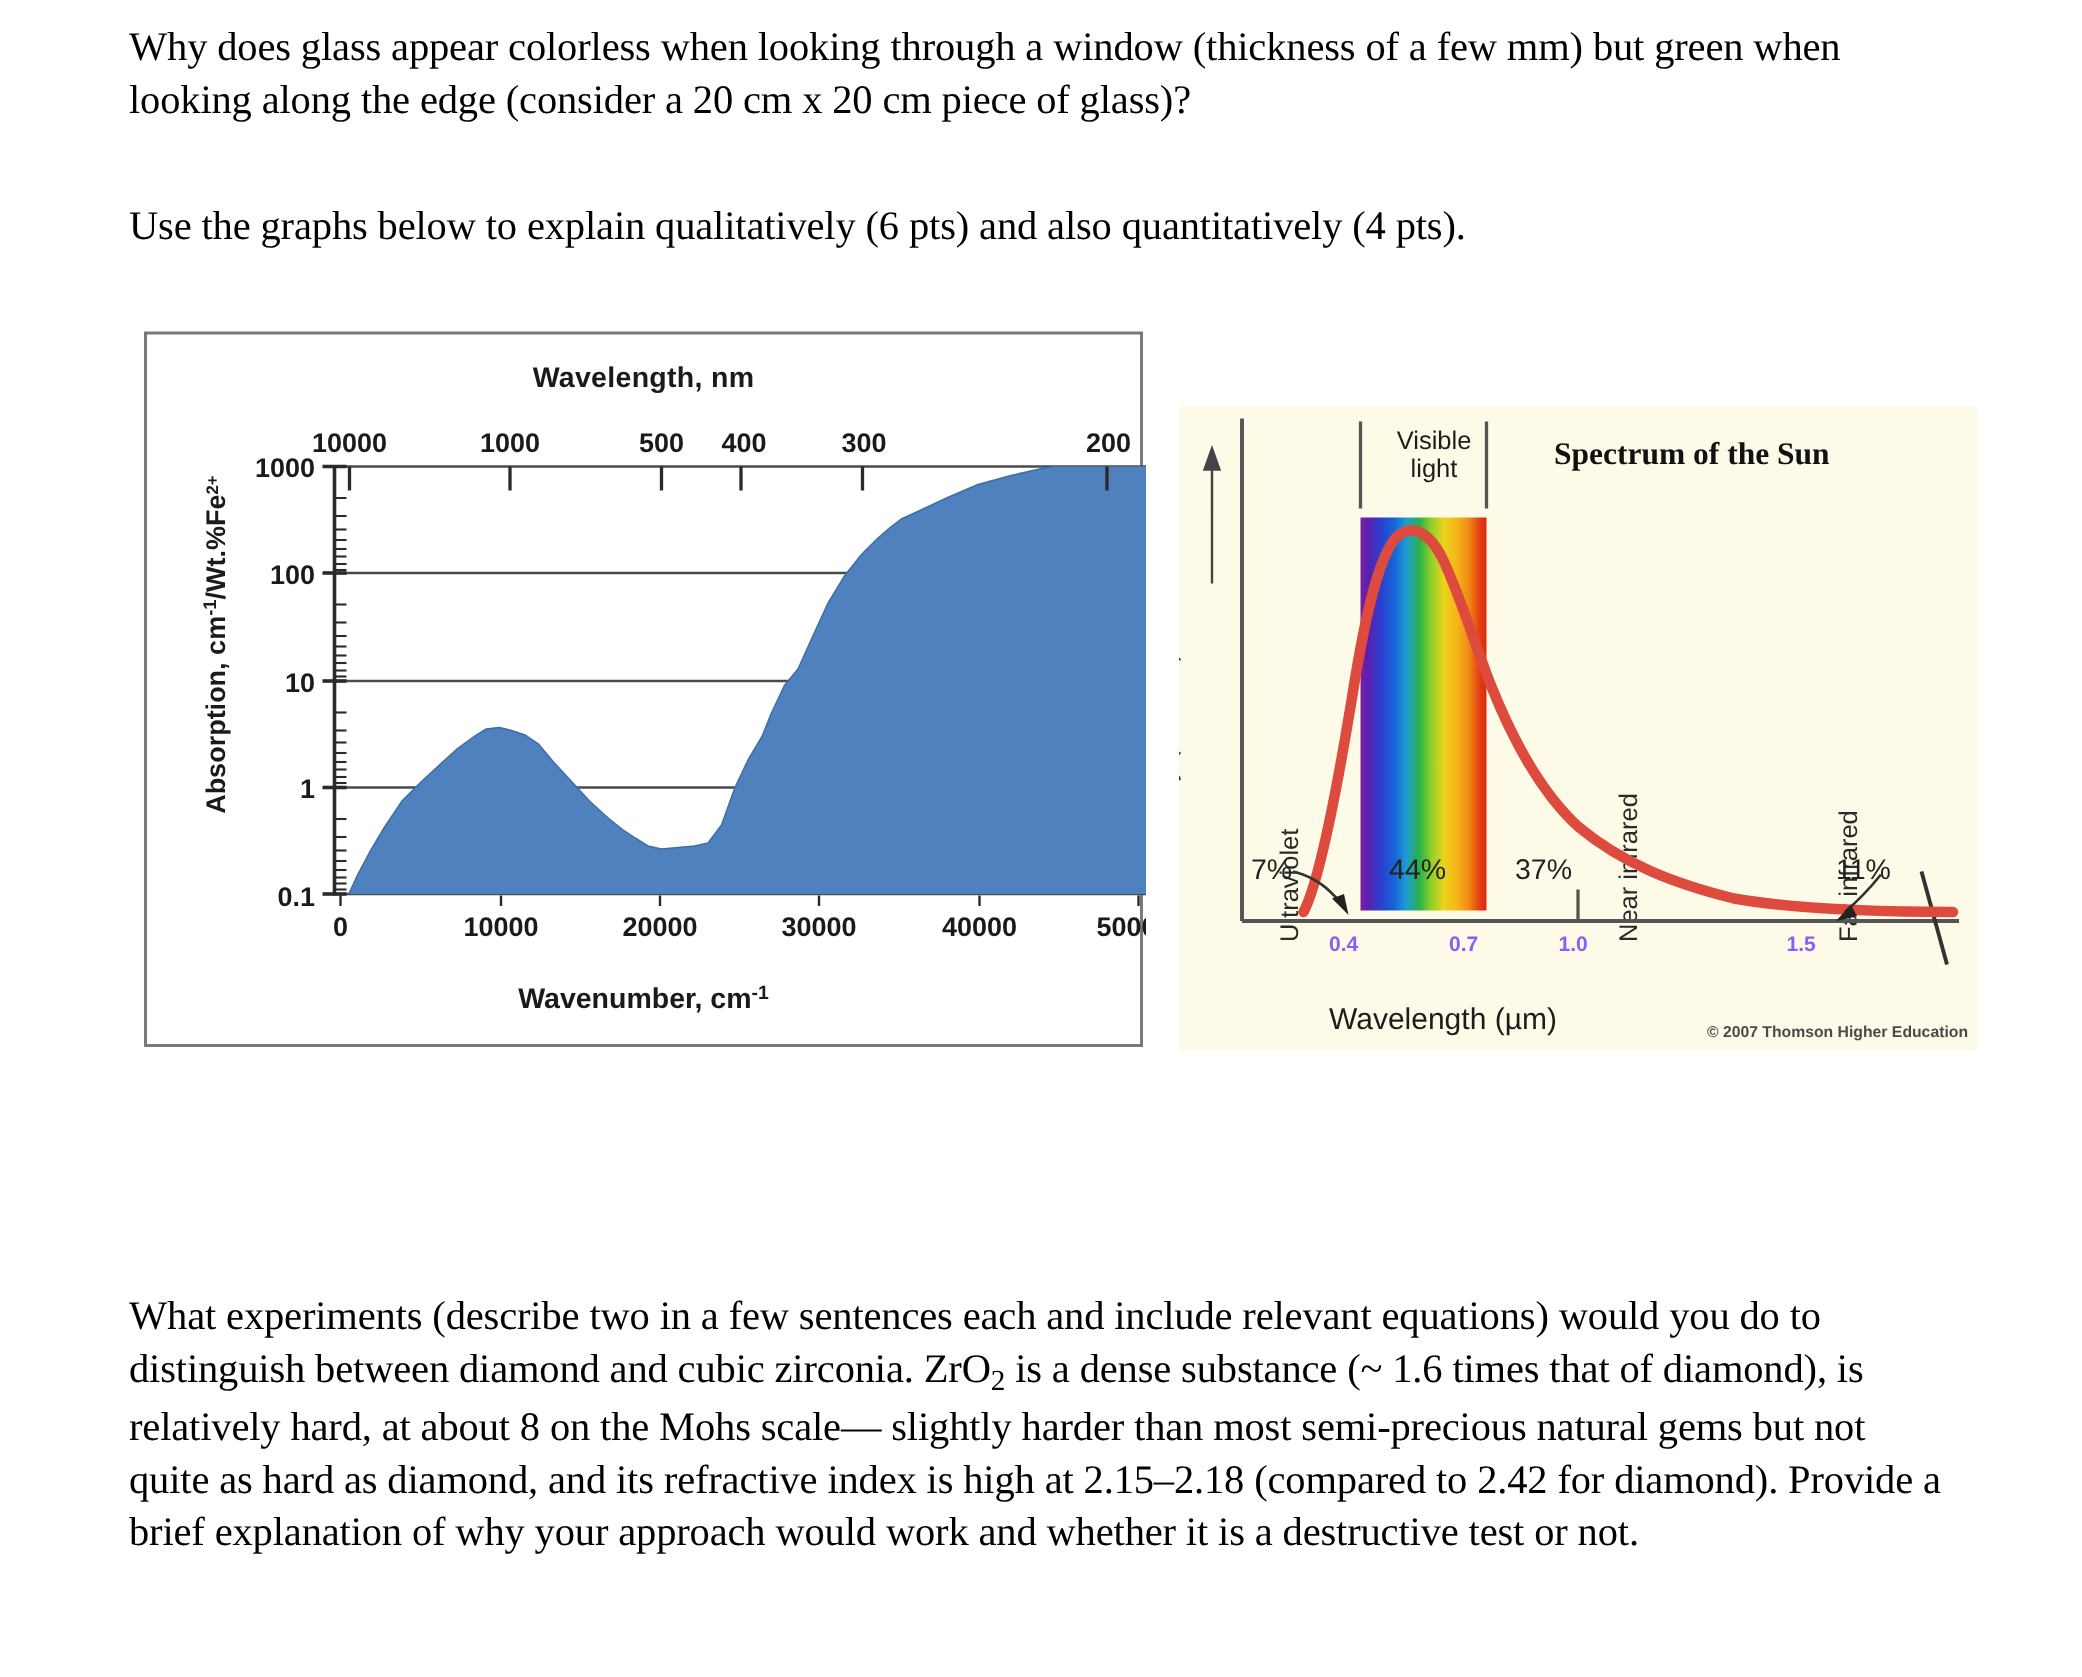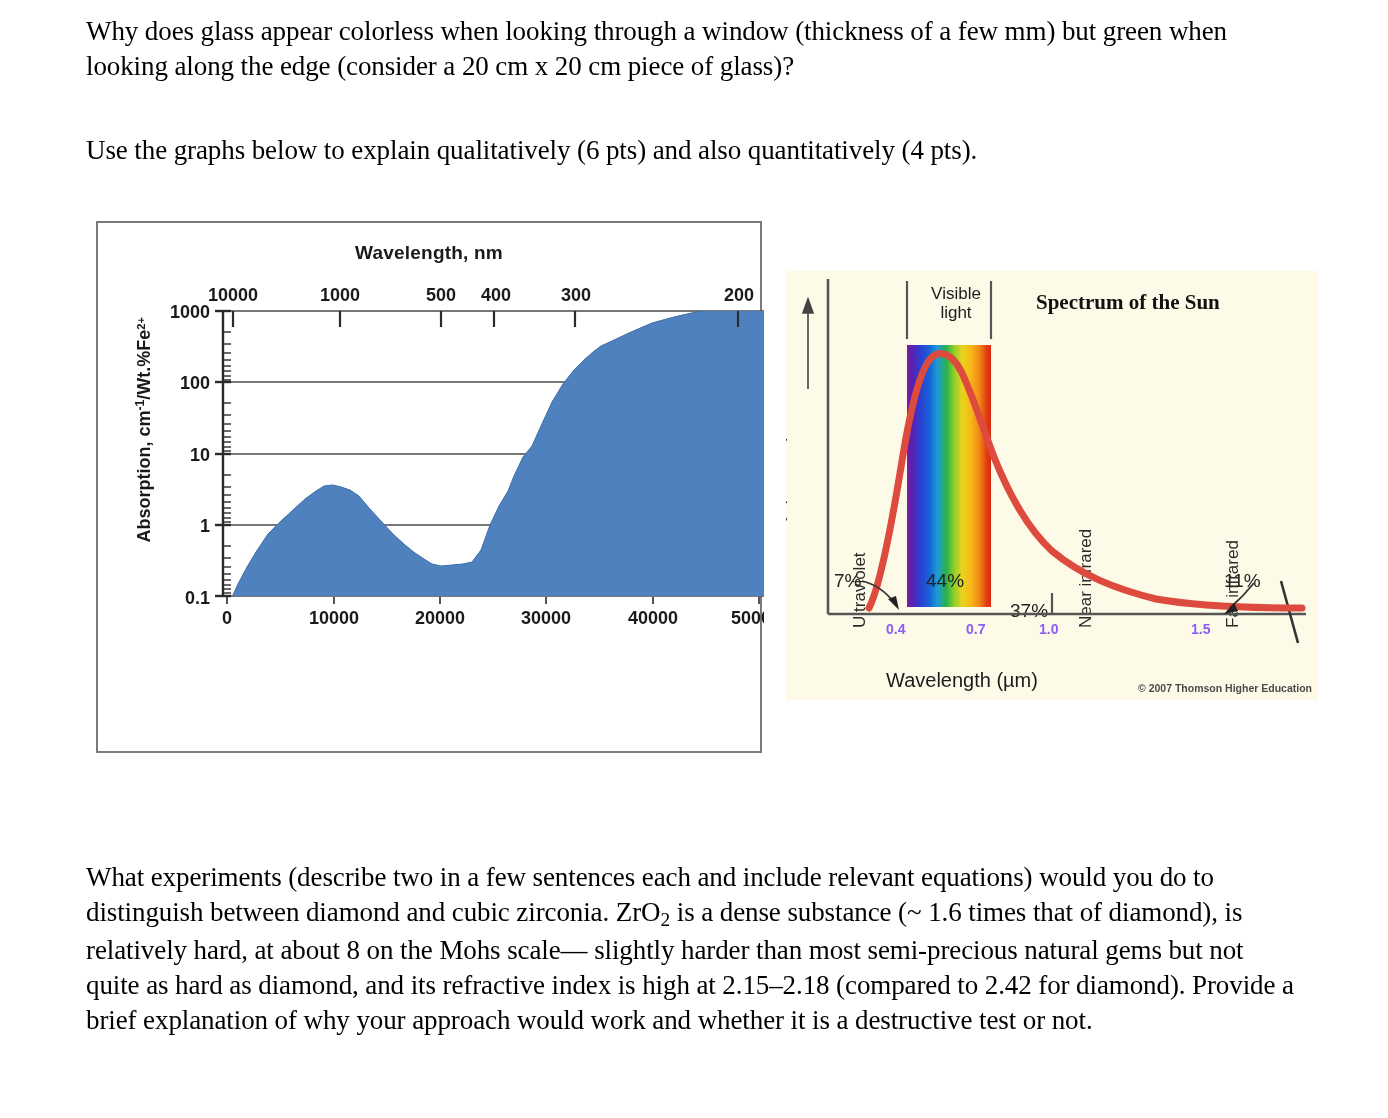--- a/index.html
+++ b/index.html
@@ -32,21 +32,21 @@
 
   
   #figures { position: absolute; left: 0; top: 0; width: 1388px; height: 1118px; }
 
   
   #abs-panel {
     position: absolute;
     left: 96px;
     top: 221px;
     width: 666px;
-    height: 532px;
+    height: 477px;
     background: #ffffff;
     border: 2px solid #7a7a7a;
     box-sizing: border-box;
   }
   #abs-title {
     position: absolute;
     left: 0; right: 0;
     top: 19px;
     text-align: center;
     font-family: "Liberation Sans", sans-serif;
@@ -195,20 +195,21 @@
 <div class="qtext" id="q-use">Use the graphs below to explain qualitatively (6 pts) and also quantitatively (4 pts).</div>
 
 <div id="figures">
 
   <div id="abs-panel">
 
     <div id="abs-title">Wavelength, nm</div>
 
     <div id="abs-ylabel"><span>Absorption, cm</span><span class="sup">-1</span><span>/Wt.%Fe</span><span class="sup2">2+</span></div>
 
+    <div id="abs-xlabel"><span>Wavenumber, cm</span><span class="sup">-1</span></div>
 
     <svg id="abs-svg" width="666" height="477" viewBox="0 0 666 477">
       <defs>
         <clipPath id="plotclip">
           <rect x="125" y="88" width="541" height="285"></rect>
         </clipPath>
       </defs>
 
       <g stroke="#4a4a4a" stroke-width="1.6">
         <line x1="125" y1="88" x2="666" y2="88"></line>
@@ -327,21 +328,21 @@
     </div>
 
     <div id="rainbow"></div>
 
     <div class="rot-lbl" style="left:84px; top:337px;">Ultraviolet</div>
     <div class="rot-lbl" style="left:310px; top:337px;">Near infrared</div>
     <div class="rot-lbl" style="left:457px; top:337px;">Far infrared</div>
 
     <div class="pct" style="left:48px; top:299px;">7%</div>
     <div class="pct" style="left:140px; top:299px;">44%</div>
-    <div class="pct" style="left:224px; top:299px;margin-top:30px;">37%</div>
+    <div class="pct" style="left:224px; top:299px;">37%</div>
     <div class="pct" style="left:438px; top:299px;">11%</div>
 
     <svg width="532" height="429" viewBox="0 0 532 429" style="position:absolute;left:0;top:0;">
 
       <g stroke="#555555" stroke-width="2.6">
         <line x1="42" y1="8" x2="42" y2="343"></line>
         <line x1="42" y1="343" x2="520" y2="343"></line>
       </g>
 
       <g stroke="#444444" stroke-width="1.6" fill="#444444">

